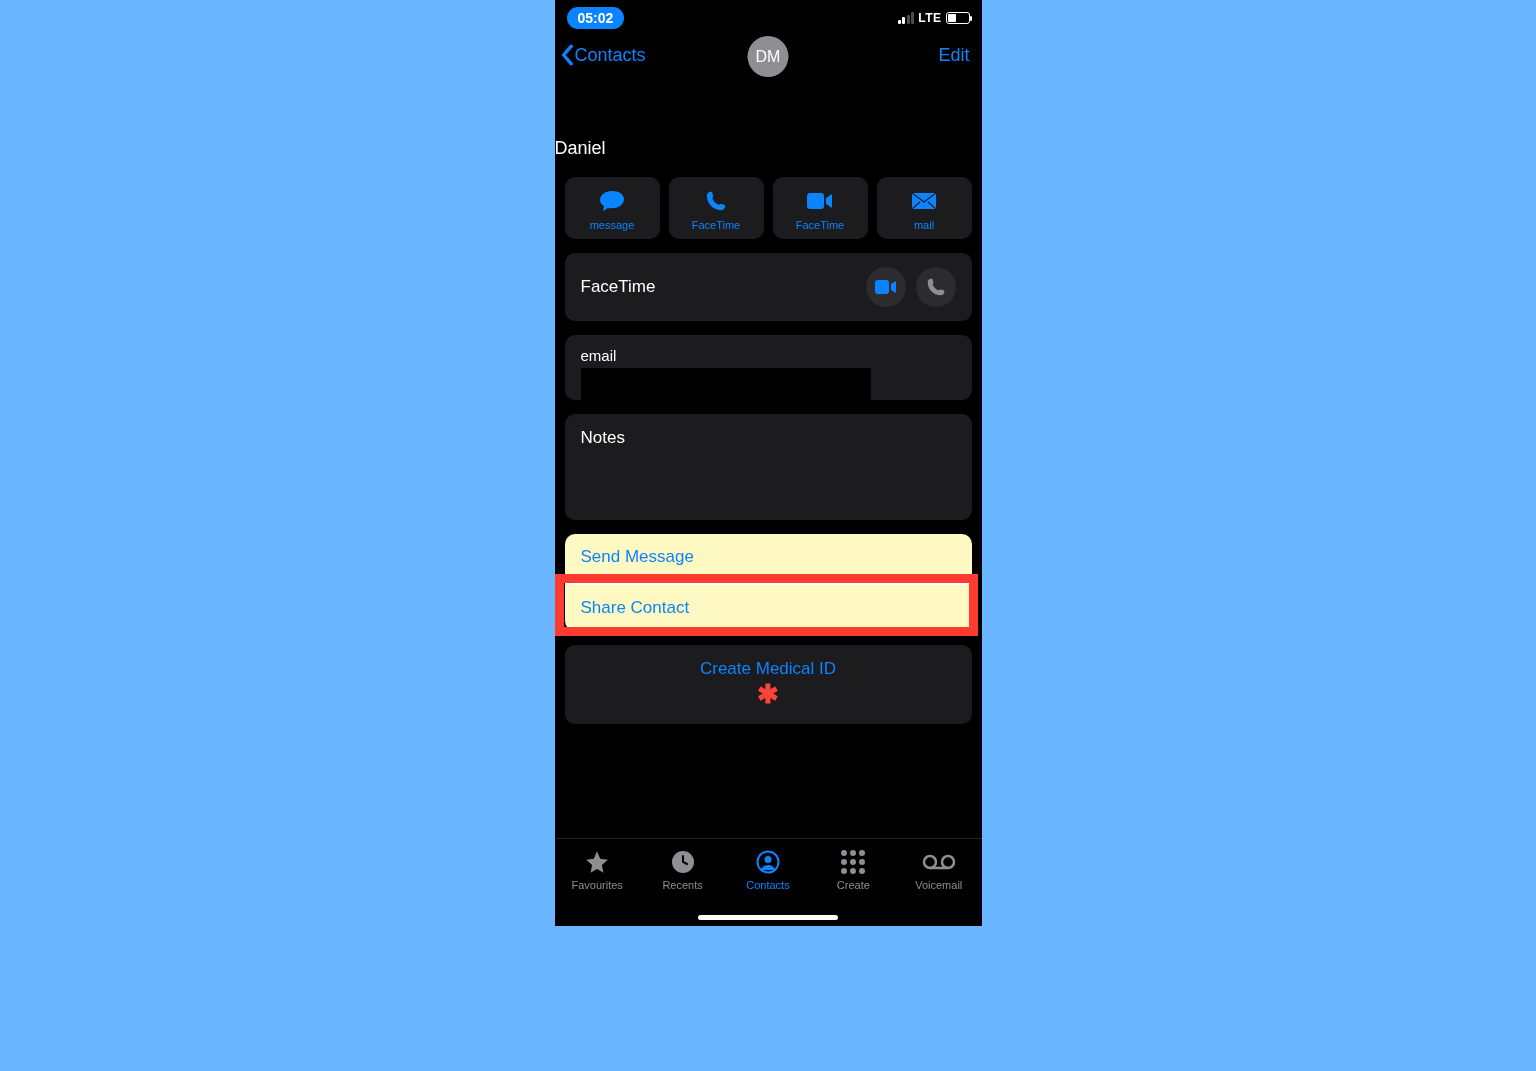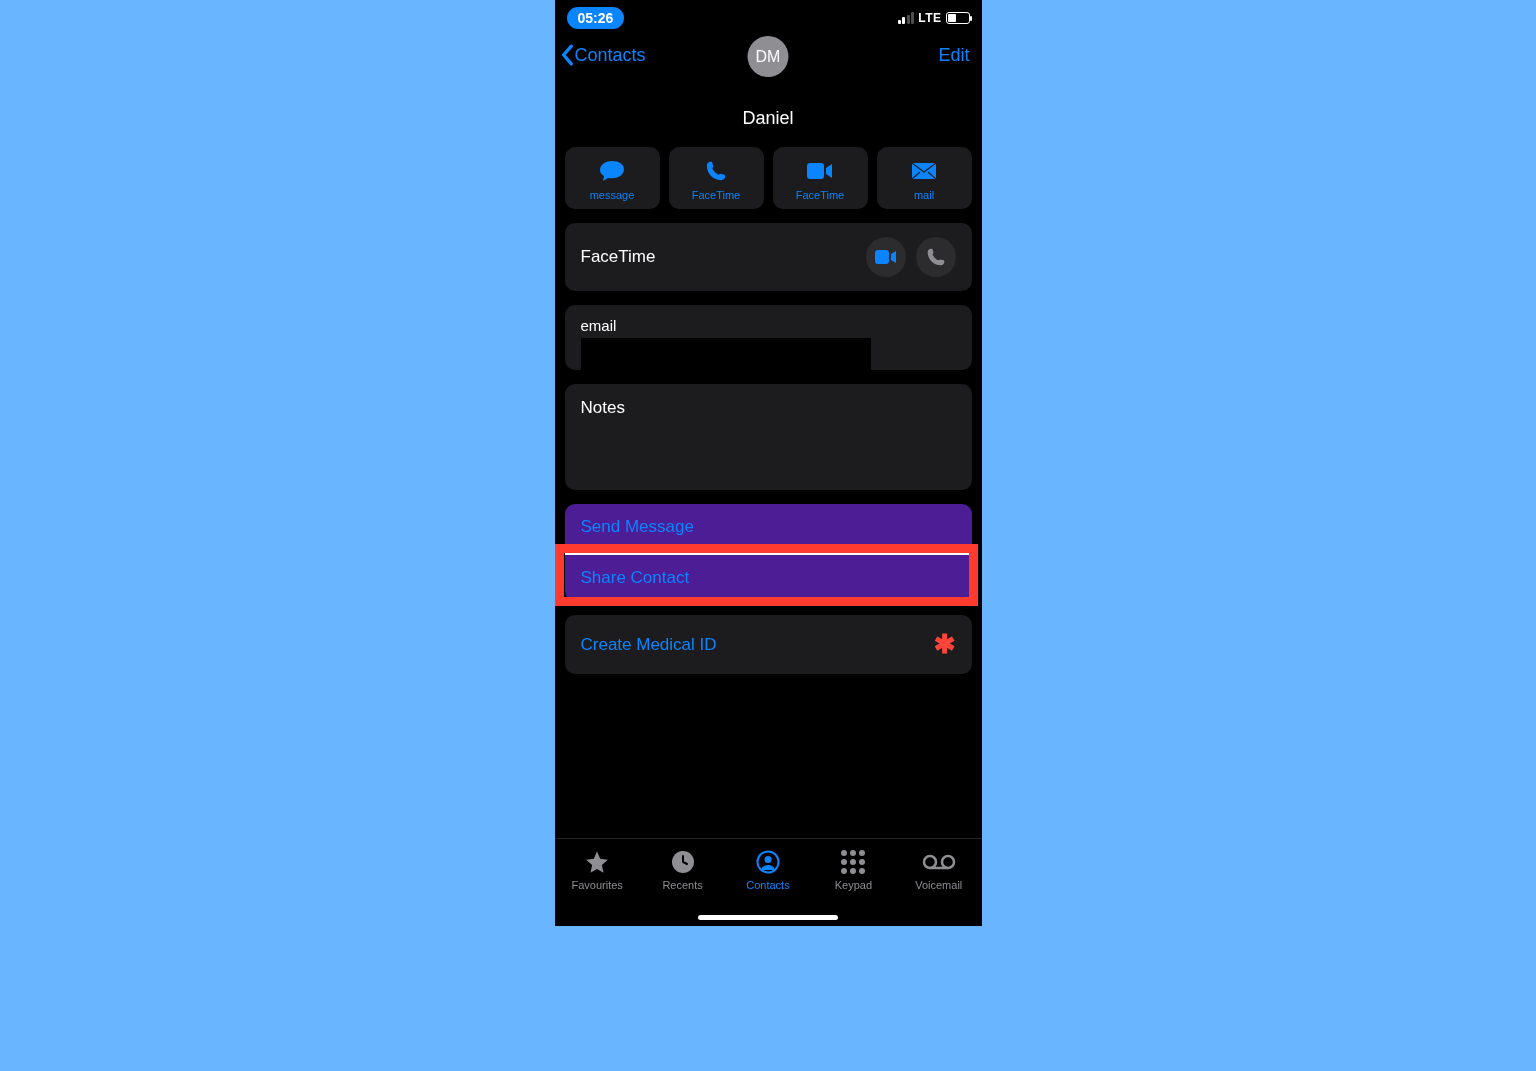--- a/index.html
+++ b/index.html
@@ -47,21 +47,21 @@
   }
   .back-btn { display:flex; align-items:center; color:#0a84ff; font-size:18px; gap:0px;}
   .chevron-left { width:14px; height:22px; }
   .edit-btn { color:#0a84ff; font-size:18px; }
   .avatar-wrap { position:absolute; left:50%; transform:translateX(-50%); top:0px; text-align:center;}
   .avatar {
     width:41px; height:41px; border-radius:50%; background:#8e8e93;
     display:flex; align-items:center; justify-content:center;
     font-size:16px; color:#fff; font-weight:500; margin:0 auto;
   }
-  .contact-name { text-align:center; margin-top:42px; font-size:18px; color:#fff;}
+  .contact-name { margin-top:72px; font-size:18px; color:#fff;}
   .actions-row {
     display:flex; gap:9px; padding:18px 10px 0 10px;
   }
   .action-card {
     flex:1; background:#1c1c1e; border-radius:10px;
     display:flex; flex-direction:column; align-items:center; justify-content:center;
     padding:12px 0 8px 0;
   }
   .action-card .ic { color:#0a84ff; height:24px; display:flex; align-items:center; justify-content:center;}
   .action-card .lbl { color:#0a84ff; font-size:11px; margin-top:6px;}
@@ -75,36 +75,36 @@
     width:40px; height:40px; border-radius:50%; background:#2c2c2e;
     display:flex; align-items:center; justify-content:center;
   }
   .circle-btn.video svg{ color:#0a84ff;}
   .circle-btn.audio svg{ color:#8e8e93;}
   .section.email { padding:12px 16px 0 16px;}
   .email-label{ font-size:15px; color:#fff;}
   .email-blackout{ background:#000; height:32px; margin:4px -16px 0 0; width:290px;}
   .section.notes { height:106px; }
   .actions-list{
-    margin:14px 10px 0 10px; background:#4c1d95; border-radius:10px;
+    margin:14px 10px 0 10px; background:#fef9c3; border-radius:10px;
     overflow:visible; position:relative;
   }
   .action-row{
     padding:13px 16px; color:#0a84ff; font-size:17px;
     border-top:5px solid #ffffff;
     position:relative;
   }
   .action-row:first-child{border-top:none;}
   .highlight-frame{
     position:absolute; left:-10px; right:-6px; top:40px; height:62px;
     border:9px solid #ff3b30; pointer-events:none;
   }
   .section.medical{
     margin-top:14px; display:flex; justify-content:space-between; align-items:center;
-    color:#0a84ff; font-size:17px;
+    color:#0a84ff; font-size:17px;flex-direction:column;
   }
   .asterisk{ color:#ff453a; font-size:26px; font-weight:700;}
   .tab-bar{
     position:absolute; bottom:0; left:0; right:0; height:88px;
     background:#000; border-top:0.5px solid #222;
     display:flex; justify-content:space-around; align-items:flex-start;
     padding-top:10px;
   }
   .tab-item{ display:flex; flex-direction:column; align-items:center; gap:4px; width:80px;}
   .tab-item .ticon{ height:26px; display:flex; align-items:center; justify-content:center; color:#8e8e93;}
@@ -119,21 +119,21 @@
     gap:3px;
   }
   .keypad-dots span{width:6px;height:6px;border-radius:50%;background:currentColor;}
 </style>
 </head>
 <body>
 
 <div class="phone">
 
   <div class="status-bar">
-    <div class="time-pill">05:26</div>
+    <div class="time-pill">05:02</div>
     <div class="status-right">
       <div class="signal-bars">
         <span class="b1"></span>
           <span class="b2"></span>
           <span class="b3 off"></span>
           <span class="b4 off"></span>
       </div>
       <span class="lte">LTE</span>
       <div class="battery">
           <div class="lvl"></div>
@@ -267,21 +267,21 @@
             <span></span>
             <span></span>
             <span></span>
             <span></span>
             <span></span>
             <span></span>
             <span></span>
             <span></span>
           </div>
       </div>
-      <div class="tlabel">Keypad</div>
+      <div class="tlabel">Create</div>
     </div>
     <div class="tab-item">
       <div class="ticon">
         <svg width="34" height="16" viewBox="0 0 34 16">
             <circle cx="8" cy="8" r="6" fill="none" stroke="currentColor" stroke-width="2.5"></circle>
             <circle cx="26" cy="8" r="6" fill="none" stroke="currentColor" stroke-width="2.5"></circle>
             <line x1="8" y1="14" x2="26" y2="14" stroke="currentColor" stroke-width="2.5"></line>
           </svg>
       </div>
       <div class="tlabel">Voicemail</div>

